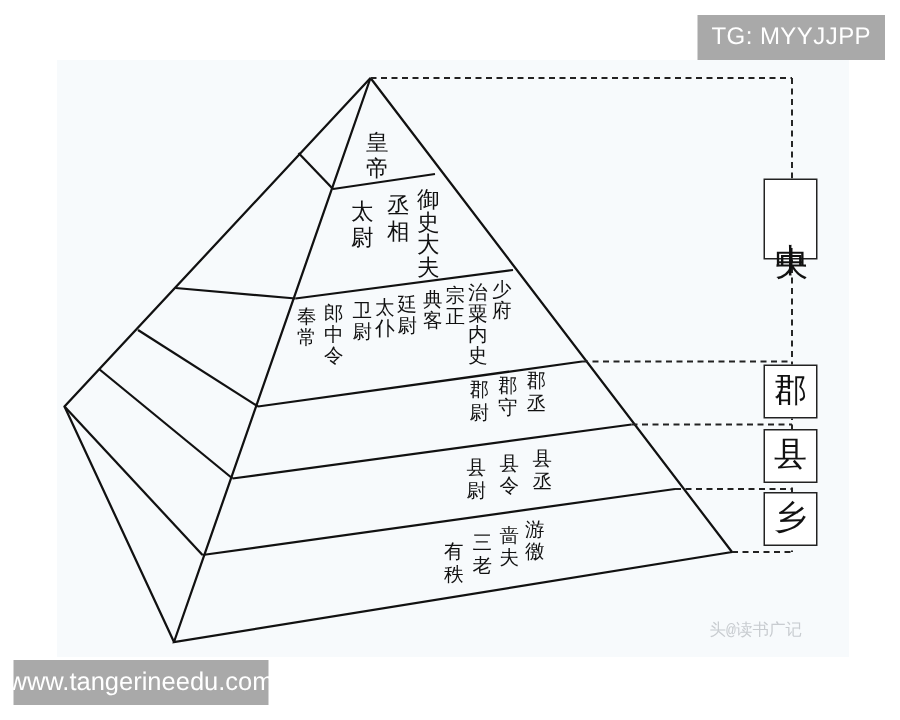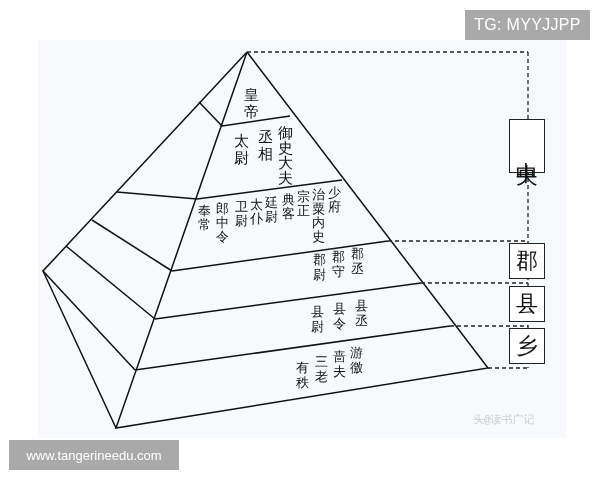--- a/index.html
+++ b/index.html
@@ -8,21 +8,21 @@
     .panel { position: absolute; left: 38px; top: 40px; width: 528px; height: 398px; background: #f7fafc; }
     svg.diagram { position: absolute; left: 0; top: 0; }
     .vtxt { font-family: "DejaVu Serif", serif; font-size: 15px; fill: #111; }
     .side-box { position: absolute; border: 1.6px solid #222; background: #fff; color: #111;
       font-family: "DejaVu Serif", serif; font-size: 22px; display: flex; flex-direction: column;
       align-items: center; justify-content: center; line-height: 1.15; box-sizing: border-box; }
     .tg-badge { position: absolute; left: 465px; top: 10px; width: 125px; height: 30px; background: #a9a9a9;
       color: #ffffff; font-family: "Liberation Sans", sans-serif; font-size: 16px; display: flex;
       align-items: center; justify-content: center; letter-spacing: 0.3px; }
     .url-badge { position: absolute; left: 9px; top: 440px; width: 170px; height: 30px; background: #a9a9a9;
-      color: #ffffff; font-family: "Liberation Sans", sans-serif; font-size: 13px; display: flex;
+      color: #ffffff; font-family: "Liberation Sans", sans-serif; font-size: 17px; display: flex;
       align-items: center; justify-content: center; }
     .credit { position: absolute; left: 473px; top: 412px; font-size: 11px; color: #c8ccd0;
       font-family: Liberation Mono, monospace; }
   </style>
 </head>
 <body>
 
 <div class="canvas">
   <div class="panel"></div>
 

